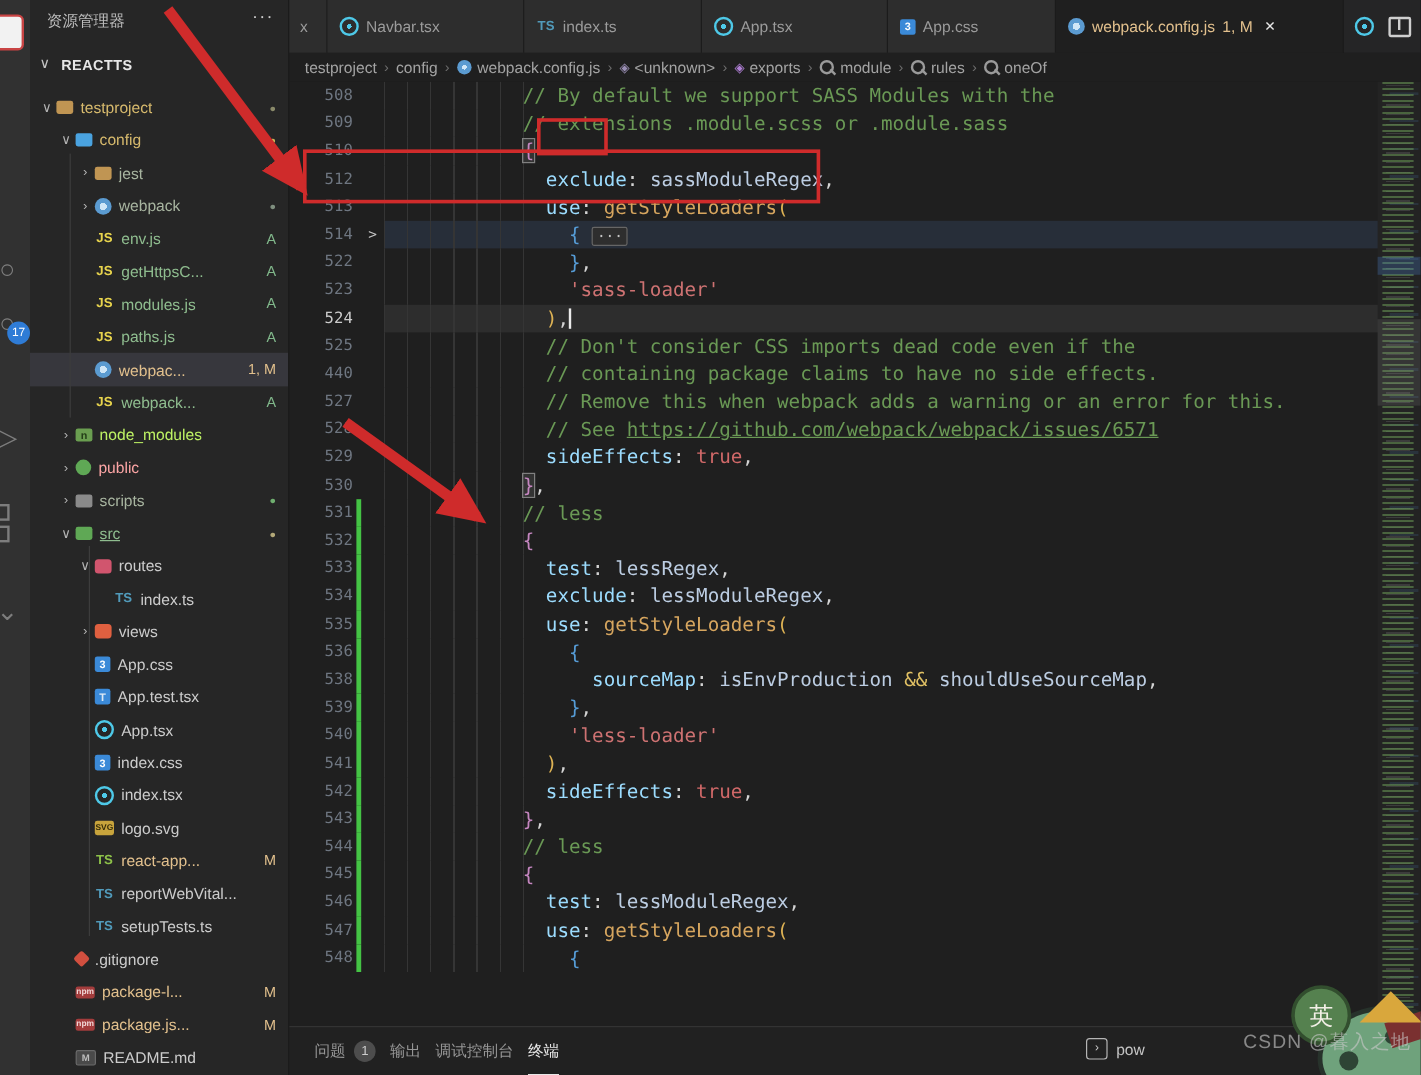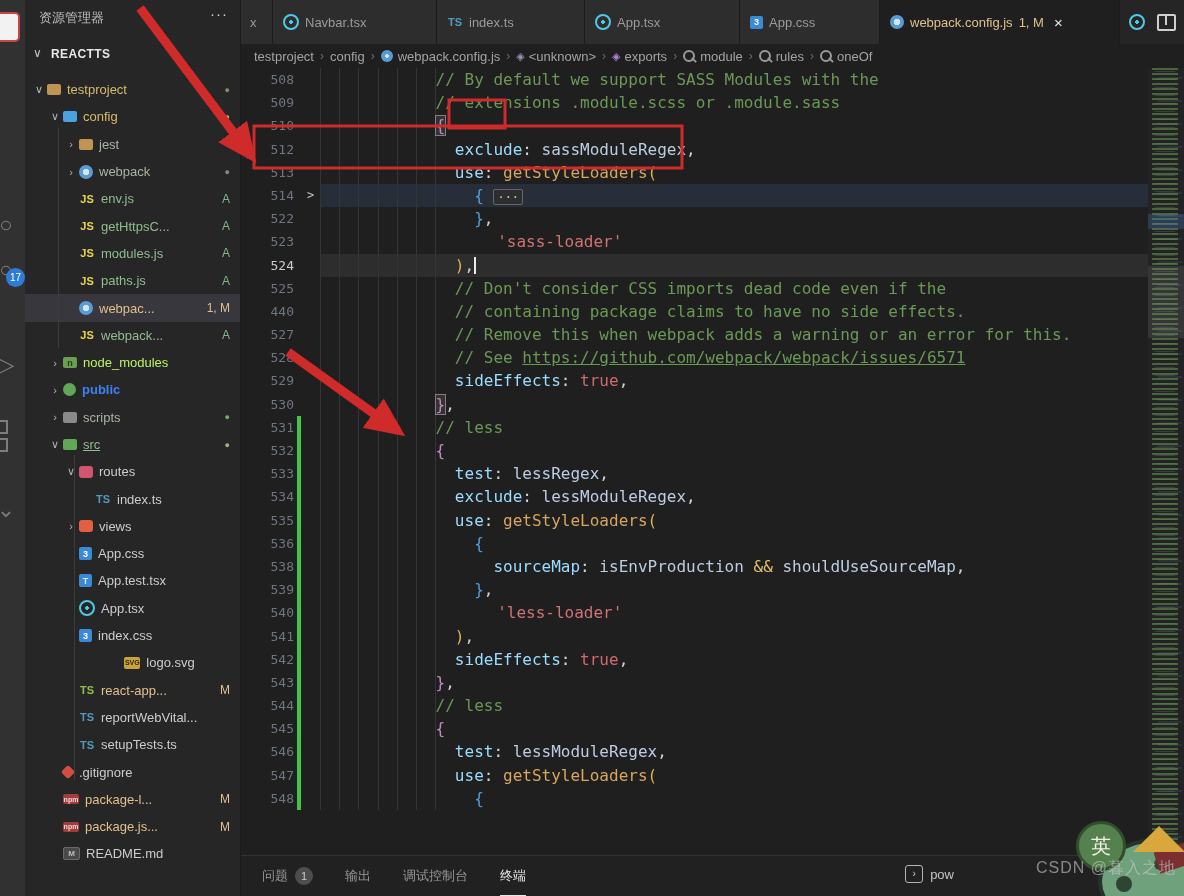--- a/index.html
+++ b/index.html
@@ -81,38 +81,38 @@
   .row.active .ln{color:#cccccc;}
   .gbar{width:4px;flex:none;margin-left:3px;}
   .row.mod .gbar{background:#44c344;}
   .foldc{width:19px;flex:none;color:#c5c5c5;font:12px/23.2px "DejaVu Sans Mono",monospace;text-align:center;}
   .ct{flex:1;white-space:pre;font:16px/23.2px "DejaVu Sans Mono",monospace;color:#d4d4d4;
       background-image:repeating-linear-gradient(to right,#353535 0 1px,transparent 1px 19.25px);
       background-size:117px 100%;background-repeat:no-repeat;}
   .row.active .ct{background-color:#2d2d2d;}
   .row.foldsel .ct{background-color:rgba(70,100,150,.22);}
   .c{color:#6a9955;} .k{color:#9cdcfe;} .v{color:#bccde2;} .w{color:#d4d4d4;}
-  .s{color:#ce7272;margin-left:23px;} .n{color:#d16969;} .f{color:#d7a65f;} .o{color:#e0c064;}
+  .s{color:#ce7272;} .n{color:#d16969;} .f{color:#d7a65f;} .o{color:#e0c064;}
   .pb{color:#c586c0;} .bb{color:#569cd6;} .gb{color:#ddb254;}
   .lk{color:#6a9955;text-decoration:underline;}
   .fd{color:#c5c5c5;border:1px solid #666;background:#2e2e2e;border-radius:2px;padding:0 3px;font-size:12px;}
   .mb{outline:1px solid #808080;background:rgba(110,110,110,.25);}
   .cur{display:inline-block;width:2px;height:17px;background:#eaeaea;vertical-align:-3px;}
   
   .minimap{position:absolute;right:0;top:68px;width:36px;height:787px;background:#232323;z-index:2;
     background-image:
       repeating-linear-gradient(to bottom,rgba(106,153,85,.55) 0 2px,transparent 2px 5px),
       repeating-linear-gradient(to bottom,rgba(190,190,190,.16) 0 1px,transparent 1px 8px),
       repeating-linear-gradient(to bottom,rgba(80,140,200,.15) 0 2px,transparent 2px 23px);
     background-position:4px 0,7px 3px,10px 9px;background-size:26px 100%,20px 100%,24px 100%;background-repeat:no-repeat;}
   .mm-slider{position:absolute;left:0;top:198px;width:100%;height:72px;background:rgba(140,140,140,.18);}
   .mm-sel{position:absolute;left:0;top:146px;width:100%;height:15px;background:rgba(70,120,190,.3);}
   
   .panel{position:absolute;left:0;top:855px;width:944px;height:41px;background:#212121;border-top:1px solid #333;box-sizing:border-box;}
-  .ptabs{position:absolute;left:22px;top:0;height:100%;display:flex;align-items:flex-start;gap:32px;font-size:13px;color:#969696;}
+  .ptabs{position:absolute;left:22px;top:0;height:100%;display:flex;align-items:flex-start;gap:12px;font-size:13px;color:#969696;}
   .ptab{display:flex;align-items:center;gap:7px;height:100%;cursor:pointer;}
   .ptab.active{color:#e7e7e7;box-shadow:inset 0 -1px 0 #e7e7e7;}
   .pbadge{display:inline-block;min-width:18px;height:18px;border-radius:9px;background:#4d4d4d;color:#cccccc;
           font-size:11px;line-height:18px;text-align:center;}
   .pright{position:absolute;right:230px;top:9px;display:flex;align-items:center;gap:7px;color:#c5c5c5;font-size:13px;}
   .term-ic{width:16px;height:16px;border:1px solid #b5b5b5;border-radius:3px;color:#cfcfcf;font-size:10px;
            line-height:15px;text-align:center;}
   
   .annot{position:absolute;left:0;top:0;width:1184px;height:896px;z-index:70;pointer-events:none;}
   .watermark{position:absolute;right:8px;top:858px;z-index:66;font-size:16px;color:rgba(200,200,200,.62);
@@ -238,21 +238,21 @@
           <span class="t-ic">
             <span class="fic fic-npm">n</span>
           </span>
           <span class="t-label" style="color: #bef264;">node_modules</span>
         </div>
         <div class="trow" style="padding-left: 24px;">
           <span class="t-chev">›</span>
           <span class="t-ic">
             <span class="fic fic-public"></span>
           </span>
-          <span class="t-label" style="color: #3b82f6; font-weight: bold;">public</span>
+          <span class="t-label" style="color: #fca5a5;">public</span>
         </div>
         <div class="trow" style="padding-left: 24px;">
           <span class="t-chev">›</span>
           <span class="t-ic">
             <span class="fic fic-scripts"></span>
           </span>
           <span class="t-label" style="color: rgb(168, 181, 160);">scripts</span>
           <span class="t-right" style="color: rgb(111, 174, 111); font-size: 9px;">●</span>
         </div>
         <div class="trow" style="padding-left: 24px;">
@@ -305,21 +305,28 @@
           </span>
           <span class="t-label" style="color: rgb(204, 204, 204);">App.tsx</span>
         </div>
         <div class="trow" style="padding-left: 40px;">
           <span class="t-chev"></span>
           <span class="t-ic">
             <span class="fic fic-css">3</span>
           </span>
           <span class="t-label" style="color: rgb(204, 204, 204);">index.css</span>
         </div>
-        <div class="trow" style="padding-left: 40px; justify-content: center;">
+        <div class="trow" style="padding-left: 40px;">
+          <span class="t-chev"></span>
+          <span class="t-ic">
+            <span class="fic fic-react"></span>
+          </span>
+          <span class="t-label" style="color: rgb(204, 204, 204);">index.tsx</span>
+        </div>
+        <div class="trow" style="padding-left: 40px;">
           <span class="t-chev"></span>
           <span class="t-ic">
             <span class="fic fic-svg">SVG</span>
           </span>
           <span class="t-label" style="color: rgb(204, 204, 204);">logo.svg</span>
         </div>
         <div class="trow" style="padding-left: 40px;">
           <span class="t-chev"></span>
           <span class="t-ic">
             <span class="fic fic-tsg">TS</span>

